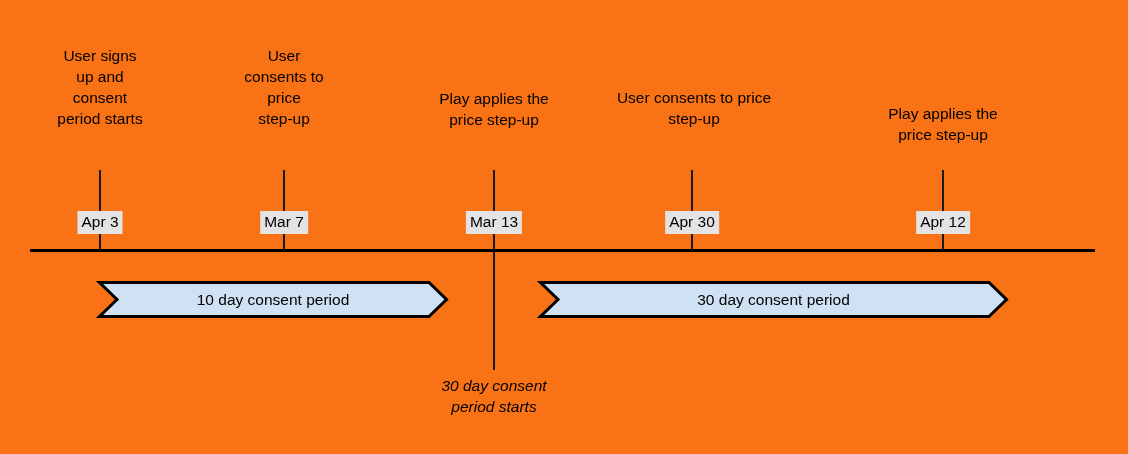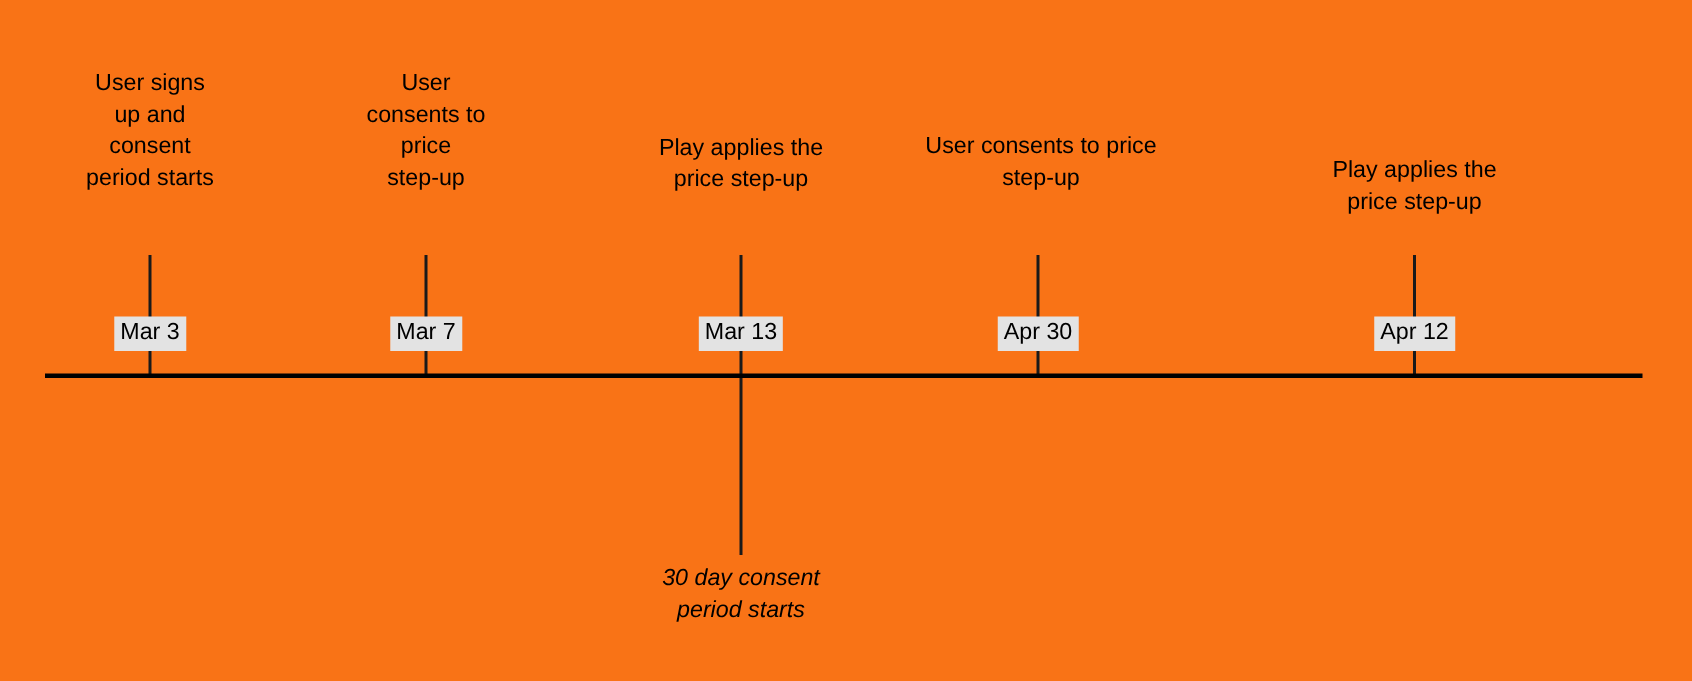--- a/index.html
+++ b/index.html
@@ -112,34 +112,46 @@
 
   <div class="event-label" style="left:943px; top:103px; width:220px;">Play applies the
 price step-up</div>
 
   <div class="tick" style="left:100px; top:170px; height:43px;"></div>
   <div class="tick" style="left:284px; top:170px; height:43px;"></div>
   <div class="tick" style="left:494px; top:170px; height:43px;"></div>
   <div class="tick" style="left:692px; top:170px; height:43px;"></div>
   <div class="tick" style="left:943px; top:170px; height:43px;"></div>
 
-  <div class="date-chip" style="left:100px; top:211px;">Mar 3</div>
+  <div class="date-chip" style="left:100px; top:211px;">Apr 3</div>
   <div class="date-chip" style="left:284px; top:211px;text-align:center;">Mar 7</div>
   <div class="date-chip" style="left:494px; top:211px;">Mar 13</div>
   <div class="date-chip" style="left:692px; top:211px;">Apr 30</div>
   <div class="date-chip" style="left:943px; top:211px;">Apr 12</div>
 
   <div class="tick" style="left:100px; top:234px; height:17px;"></div>
   <div class="tick" style="left:284px; top:234px; height:17px;"></div>
   <div class="tick" style="left:494px; top:234px; height:17px;"></div>
   <div class="tick" style="left:692px; top:234px; height:17px;"></div>
   <div class="tick" style="left:943px; top:234px; height:17px;"></div>
 
   <div class="axis-line" style="left:30px; top:249px; width:1065px; height:3px;"></div>
 
   <div class="tick" style="left:494px; top:252px; height:118px;"></div>
 
+  <div class="banner" style="left:98px; top:281px; width:350px; height:37px;">
+    <svg viewBox="0 0 350 37" preserveAspectRatio="none">
+      <polygon points="1.5,1.5 331,1.5 348.5,18.5 331,35.5 1.5,35.5 19,18.5" fill="#cfe1f2" stroke="#000000" stroke-width="3" stroke-linejoin="miter" vector-effect="non-scaling-stroke"></polygon>
+    </svg>
+    <div class="banner-text">10 day consent period</div>
+  </div>
 
+  <div class="banner" style="left:539px; top:281px; width:469px; height:37px;">
+    <svg viewBox="0 0 469 37" preserveAspectRatio="none">
+      <polygon points="1.5,1.5 450,1.5 467.5,18.5 450,35.5 1.5,35.5 19,18.5" fill="#cfe1f2" stroke="#000000" stroke-width="3" stroke-linejoin="miter" vector-effect="non-scaling-stroke"></polygon>
+    </svg>
+    <div class="banner-text">30 day consent period</div>
+  </div>
 
   <div class="below-note" style="left:494px; top:375px; width:230px;">30 day consent
 period starts</div>
 
 </div>
 
 </body></html>

